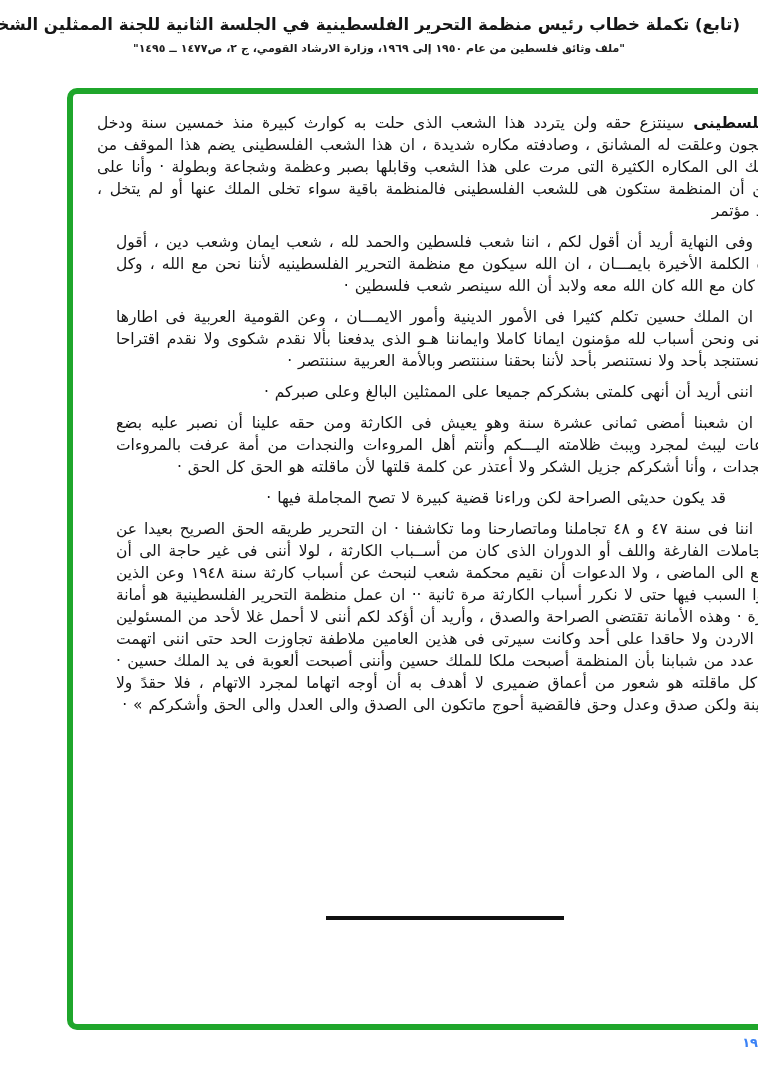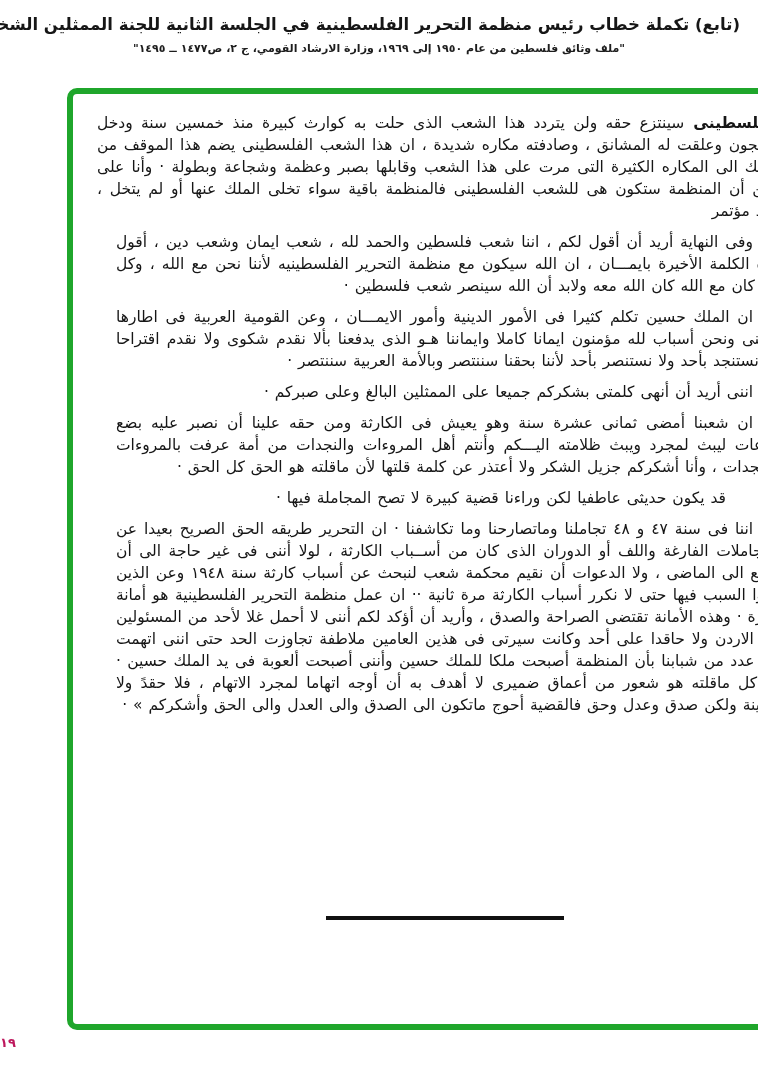--- a/index.html
+++ b/index.html
@@ -35,21 +35,21 @@
   .indent-normal { text-indent: 28px; margin-left: 19px; }
   .indent-large  { text-indent: 55px; }
   .lead { font-weight: bold; }
   .divider {
     position: absolute; top: 822px; left: 50%;
     transform: translateX(-50%);
     width: 238px; height: 4px; background: #111111;
   }
   .page-num {
     position: absolute; top: 1035px; left: 0; width: 100%;
-    text-align: left; font-size: 13px; font-weight: bold; color: #be185d;
+    text-align: right; font-size: 13px; font-weight: bold; color: #3b82f6;
   }
 </style>
 </head>
 <body>
 
 <div class="header">
   <div class="doc-title">(تابع) تكملة خطاب رئيس منظمة التحرير الفلسطينية في الجلسة الثانية للجنة الممثلين الشخصيين لملوك ورؤساء العرب</div>
   <div class="doc-source">"ملف وثائق فلسطين من عام ١٩٥٠ إلى ١٩٦٩، وزارة الارشاد القومي، ج ٢، ص١٤٧٧ ــ ١٤٩٥"</div>
 </div>
 
@@ -59,20 +59,20 @@
 
 
   <p class="para indent-normal"><span class="ptext">وفى النهاية أريد أن أقول لكم ، اننا شعب فلسطين والحمد لله ، شعب ايمان وشعب دين ، أقول هذه الكلمة الأخيرة بايمـــان ، ان الله سيكون مع منظمة التحرير الفلسطينيه لأننا نحن مع الله ، وكل من كان مع الله كان الله معه ولابد أن الله سينصر شعب فلسطين ·</span></p>
 
   <p class="para indent-normal"><span class="ptext">ان الملك حسين تكلم كثيرا فى الأمور الدينية وأمور الايمـــان ، وعن القومية العربية فى اطارها الدينى ونحن أسباب لله مؤمنون ايمانا كاملا وايماننا هـو الذى يدفعنا بألا نقدم شكوى ولا نقدم اقتراحا ولا نستنجد بأحد ولا نستنصر بأحد لأننا بحقنا سننتصر وبالأمة العربية سننتصر ·</span></p>
 
   <p class="para indent-normal"><span class="ptext">اننى أريد أن أنهى كلمتى بشكركم جميعا على الممثلين البالغ وعلى صبركم ·</span></p>
 
   <p class="para indent-normal"><span class="ptext">ان شعبنا أمضى ثمانى عشرة سنة وهو يعيش فى الكارثة ومن حقه علينا أن نصبر عليه بضع ساعات ليبث لمجرد ويبث ظلامته اليـــكم وأنتم أهل المروءات والنجدات من أمة عرفت بالمروءات والنجدات ، وأنا أشكركم جزيل الشكر ولا أعتذر عن كلمة قلتها لأن ماقلته هو الحق كل الحق ·</span></p>
 
-  <p class="para indent-large"><span class="ptext">قد يكون حديثى عاطفيا لكن وراءنا قضية كبيرة لا تصح المجاملة فيها ·</span></p>
+  <p class="para indent-large"><span class="ptext">قد يكون حديثى الصراحة لكن وراءنا قضية كبيرة لا تصح المجاملة فيها ·</span></p>
 
   <p class="para indent-normal"><span class="ptext">اننا فى سنة ٤٧ و ٤٨ تجاملنا وماتصارحنا وما تكاشفنا · ان التحرير طريقه الحق الصريح بعيدا عن المجاملات الفارغة واللف أو الدوران الذى كان من أســباب الكارثة ، لولا أننى فى غير حاجة الى أن نرجع الى الماضى ، ولا الدعوات أن نقيم محكمة شعب لنبحث عن أسباب كارثة سنة ١٩٤٨ وعن الذين كانوا السبب فيها حتى لا نكرر أسباب الكارثة مرة ثانية ·· ان عمل منظمة التحرير الفلسطينية هو أمانة كبيرة · وهذه الأمانة تقتضى الصراحة والصدق ، وأريد أن أؤكد لكم أننى لا أحمل غلا لأحد من المسئولين فى الاردن ولا حاقدا على أحد وكانت سيرتى فى هذين العامين ملاطفة تجاوزت الحد حتى اننى اتهمت من عدد من شبابنا بأن المنظمة أصبحت ملكا للملك حسين وأننى أصبحت ألعوبة فى يد الملك حسين · ان كل ماقلته هو شعور من أعماق ضميرى لا أهدف به أن أوجه اتهاما لمجرد الاتهام ، فلا حقدً ولا ضغينة ولكن صدق وعدل وحق فالقضية أحوج ماتكون الى الصدق والى العدل والى الحق وأشكركم » ·</span></p>
 </div>
   <div class="divider" style="background: rgb(17, 17, 17);"></div>
 </div>
 
 <div class="page-num">١٩</div>
 
 </body></html>

